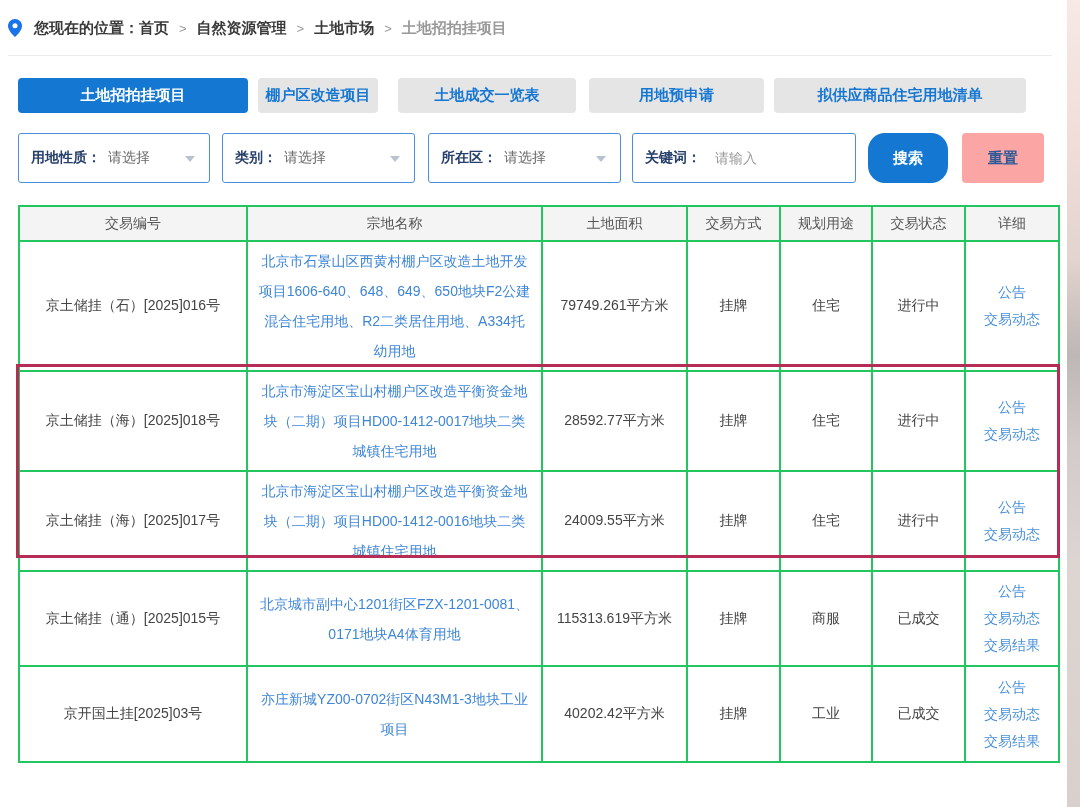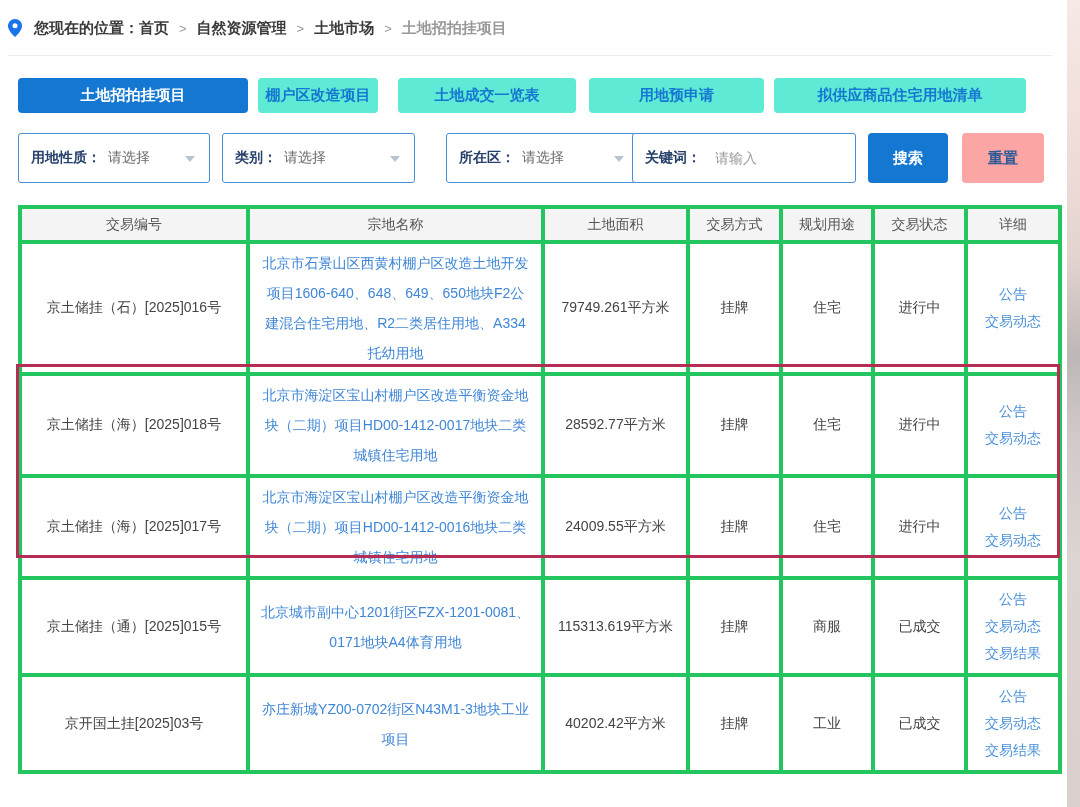--- a/index.html
+++ b/index.html
@@ -16,46 +16,46 @@
   .breadcrumb { position:absolute; top:18px; left:8px; height:20px; display:flex; align-items:center; font-size:15px; color:#3a3a3a; font-weight:bold; }
   .breadcrumb svg { display:block; margin-right:12px; }
   .crumb { color:#3a3a3a; }
   .crumb-sep { color:#999; margin:0 10px; font-weight:normal; font-size:13px; }
   .crumb-last { color:#999; }
   .top-divider { position:absolute; top:55px; left:8px; width:1044px; height:1px; background:#ececec; }
 
   
   .tabs { position:absolute; top:78px; left:18px; display:flex; }
   .tab { height:35px; display:flex; align-items:center; justify-content:center;
-    background:#5eead4; color:#1677d2; font-size:15px; font-weight:bold;
+    background:#e5e5e5; color:#1677d2; font-size:15px; font-weight:bold;
     border-radius:4px; cursor:pointer; }
   .tab.active { background:#1478d2; color:#ffffff; }
   .tab1{width:230px;} .tab2{width:120px;margin-left:10px;} .tab3{width:178px;margin-left:20px;}
   .tab4{width:175px;margin-left:13px;} .tab5{width:252px;margin-left:10px;}
 
   
   .filters { position:absolute; top:133px; left:18px; width:1040px; height:42px; }
   .fbox { position:absolute; top:0; height:50px; border:1px solid #4a90d9; border-radius:3px;
     background:#fff; display:flex; align-items:center; padding:0 12px; font-size:14px; cursor:pointer; }
   .fbox .flabel { color:#27406b; font-weight:bold; }
   .fbox .fvalue { color:#6b6b6b; margin-left:7px; }
   .fbox .arrow { position:absolute; right:14px; top:22px; width:0; height:0;
     border-left:5px solid transparent; border-right:5px solid transparent; border-top:6px solid #b9c3cf; }
-  .f1{left:0;width:192px;} .f2{left:204px;width:193px;} .f3{left:428px;width:193px;} .f4{left:614px;width:224px;}
+  .f1{left:0;width:192px;} .f2{left:204px;width:193px;} .f3{left:410px;width:193px;} .f4{left:614px;width:224px;}
   .f4 input { border:none; outline:none; width:120px; margin-left:14px; font-size:14px; color:#333;
     font-family:"Liberation Sans","DejaVu Sans",sans-serif; }
   .f4 input::placeholder { color:#9a9a9a; }
   .btn { position:absolute; top:0; height:50px; border:none; border-radius:4px; font-size:15px;
     font-weight:bold; cursor:pointer; font-family:"Liberation Sans","DejaVu Sans",sans-serif; }
-  .btn-search { left:850px; width:80px; background:#1478d2; color:#fff; }
+  .btn-search { left:850px; width:80px; background:#1478d2; color:#fff;border-radius:17px; }
   .btn-reset { left:944px; width:82px; background:#fca5a5; color:#2d5a96; }
 
   
   .land-table { position:absolute; top:205px; left:18px; width:1040px; border-collapse:collapse; table-layout:fixed; }
-  .land-table th, .land-table td { border:4px solid #22c55e; text-align:center; vertical-align:middle;
+  .land-table th, .land-table td { border:2px solid #22c55e; text-align:center; vertical-align:middle;
     font-size:14px; color:#444; padding:4px 10px; }
   .land-table thead th { background:#f4f4f4; color:#555; font-weight:normal; height:35px; }
   .rh1{height:125px;} .rh2{height:96px;} .rh3{height:96px;} .rh4{height:63px;} .rh5{height:92px;} .rh6{height:96px;}
   a.name-link { color:#3f86d6; text-decoration:none; display:inline-block; line-height:30px; }
   td.details-cell { padding:6px 8px; }
   a.detail-link { color:#4a90d9; text-decoration:none; display:block; line-height:27px; }
 
   
   .highlight-box { position:absolute; top:364px; left:16px; width:1044px; height:194px;
     border:3px solid #b52d55; pointer-events:none; }

